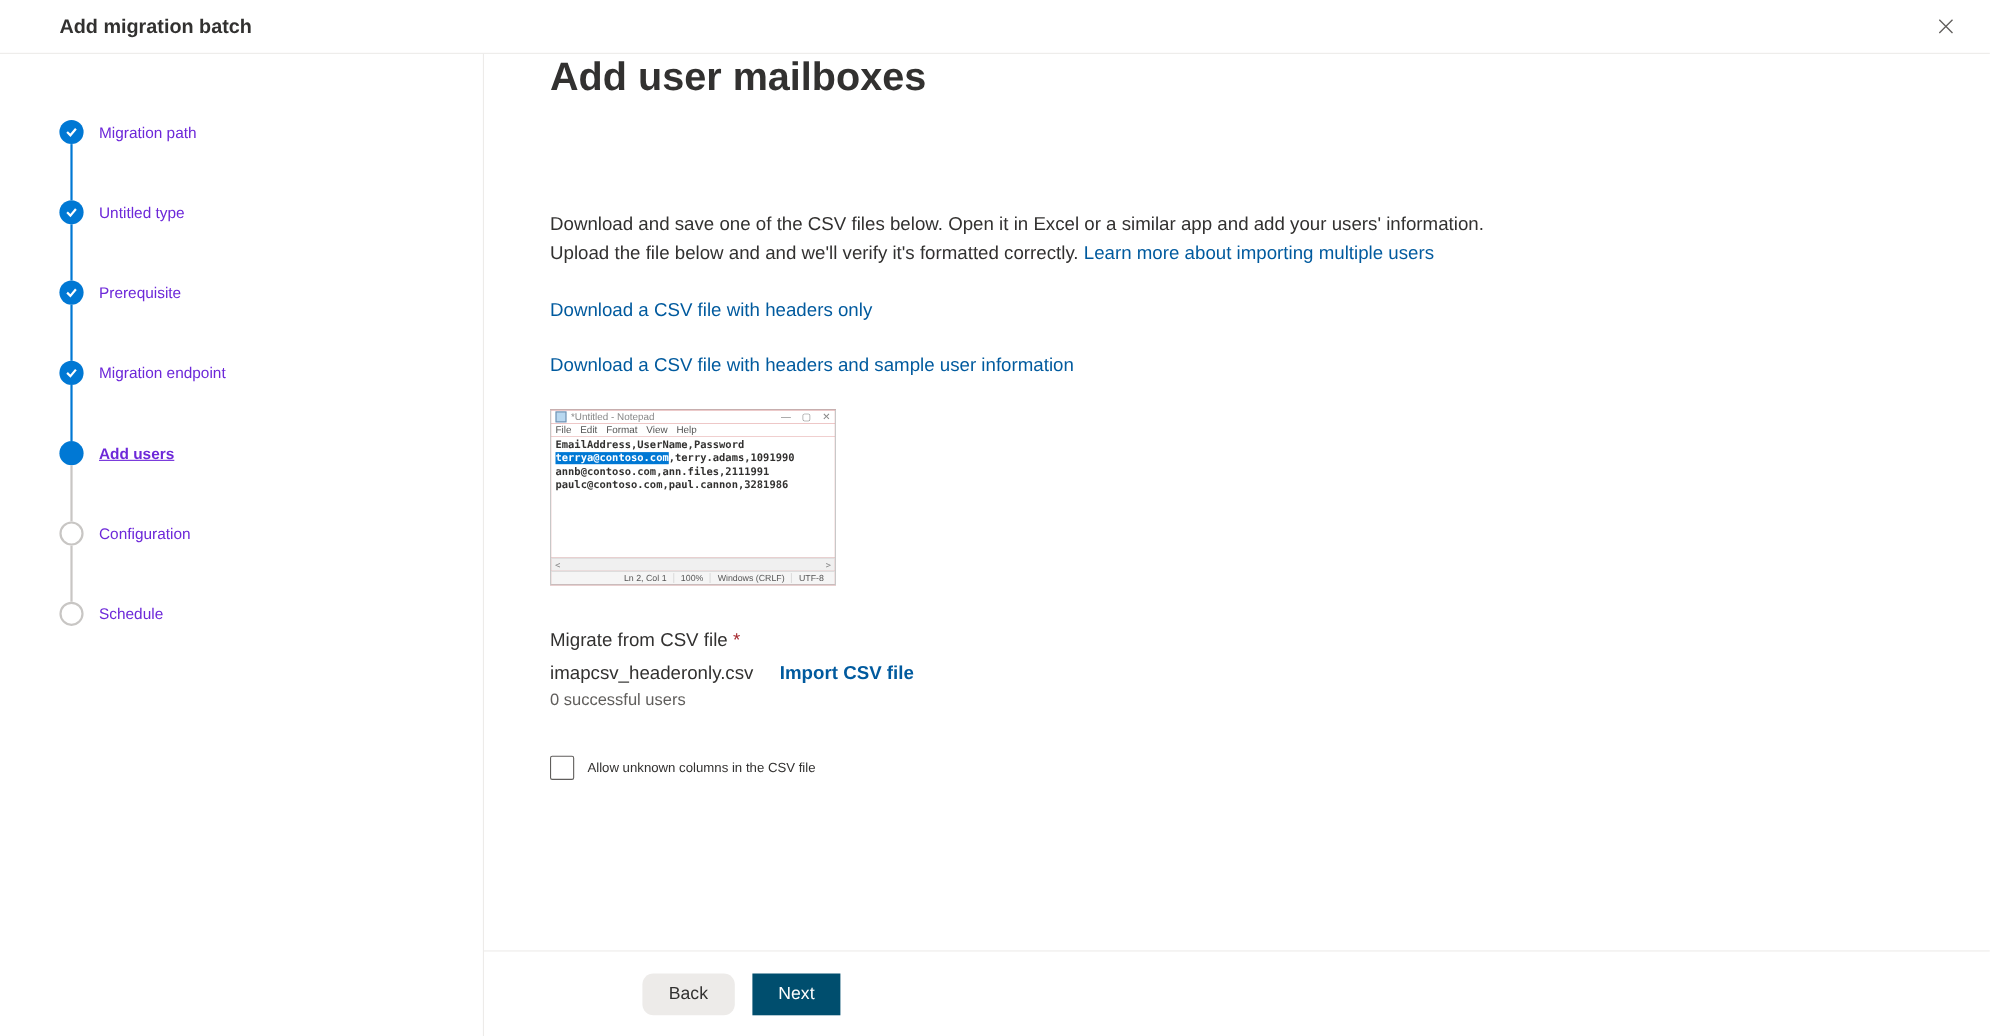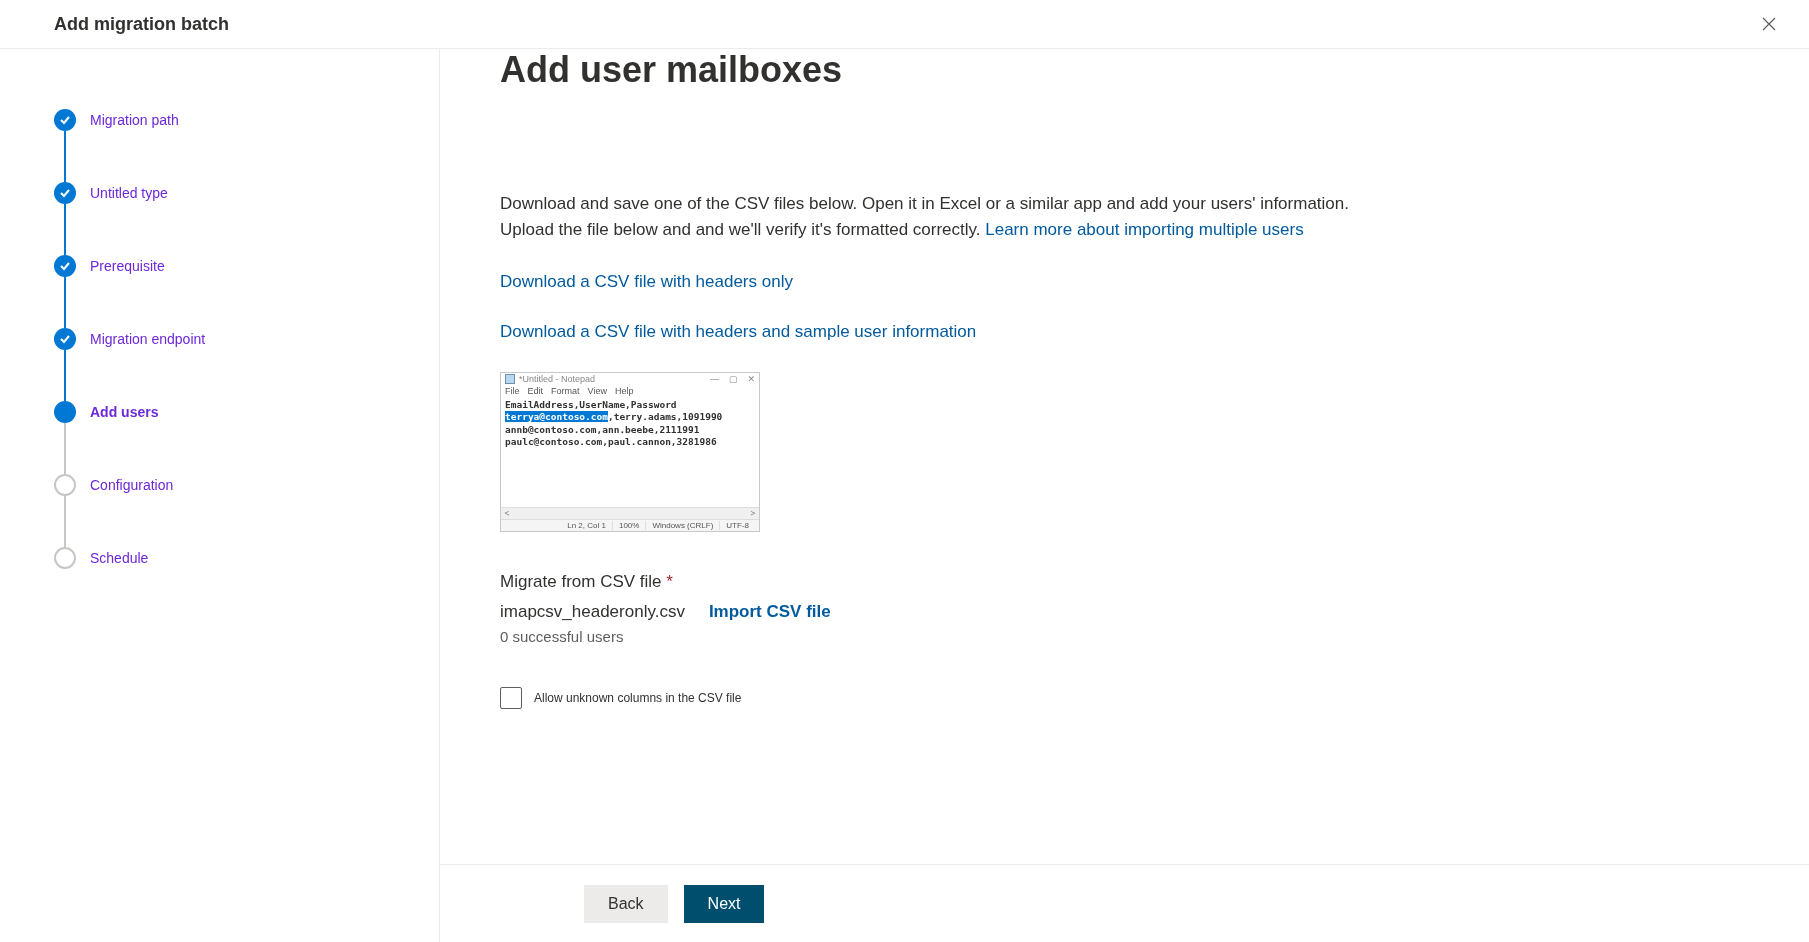--- a/index.html
+++ b/index.html
@@ -94,20 +94,21 @@
     .step-icon svg {
       width: 12px;
       height: 12px;
     }
     .step-label {
       font-size: 14px;
       color: #6d28d9;
     }
     .step-label.current {
       font-weight: 700;
+      text-decoration: underline;
     }
     .content {
       flex: 1;
       padding: 0 60px 0 60px;
       overflow-y: auto;
       position: relative;
     }
     .content-inner {
       max-width: 900px;
     }
@@ -286,20 +287,21 @@
     .btn {
       padding: 10px 24px;
       font-size: 16px;
       border: none;
       cursor: pointer;
       font-family: inherit;
     }
     .btn-secondary {
       background: #edebe9;
       color: #323130;
+      border-radius: 10px;
     }
     .btn-primary {
       background: #004e6e;
       color: #fff;
     }
   </style>
 </head>
 <body>
 
 <div class="header">
@@ -391,21 +393,21 @@
         <div class="notepad-menu">
           <span>File</span>
           <span>Edit</span>
           <span>Format</span>
           <span>View</span>
           <span>Help</span>
         </div>
         <div class="notepad-body">
           <div>EmailAddress,UserName,Password</div>
           <div><span class="notepad-highlight">terrya@contoso.com</span><span>,terry.adams,1091990</span></div>
-          <div>annb@contoso.com,ann.beebe,2111991</div>
+          <div>annb@contoso.com,ann.files,2111991</div>
           <div>paulc@contoso.com,paul.cannon,3281986</div>
         </div>
         <div class="notepad-scrollbar">
           <span class="notepad-scrollbar-arrow">&lt;</span>
           <div style="flex:1"></div>
           <span class="notepad-scrollbar-arrow">&gt;</span>
         </div>
         <div class="notepad-statusbar">
           <span class="notepad-status-item">Ln 2, Col 1</span>
           <span class="notepad-status-item">100%</span>

